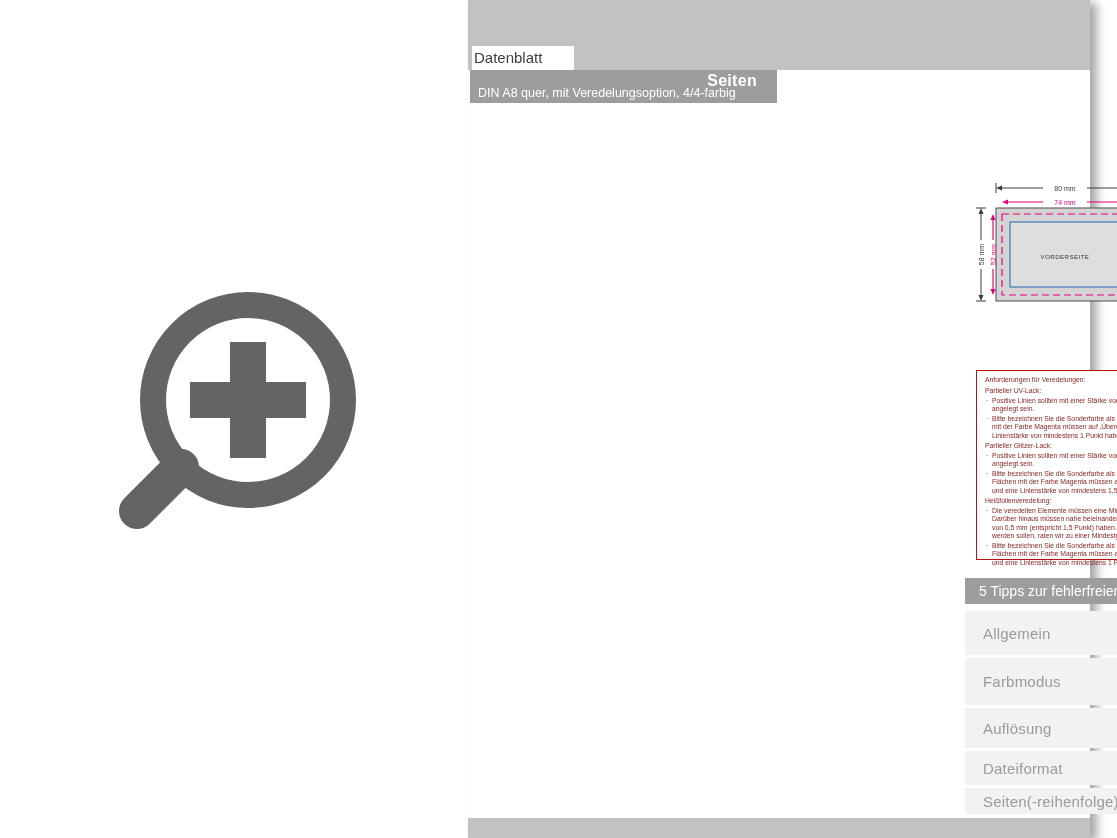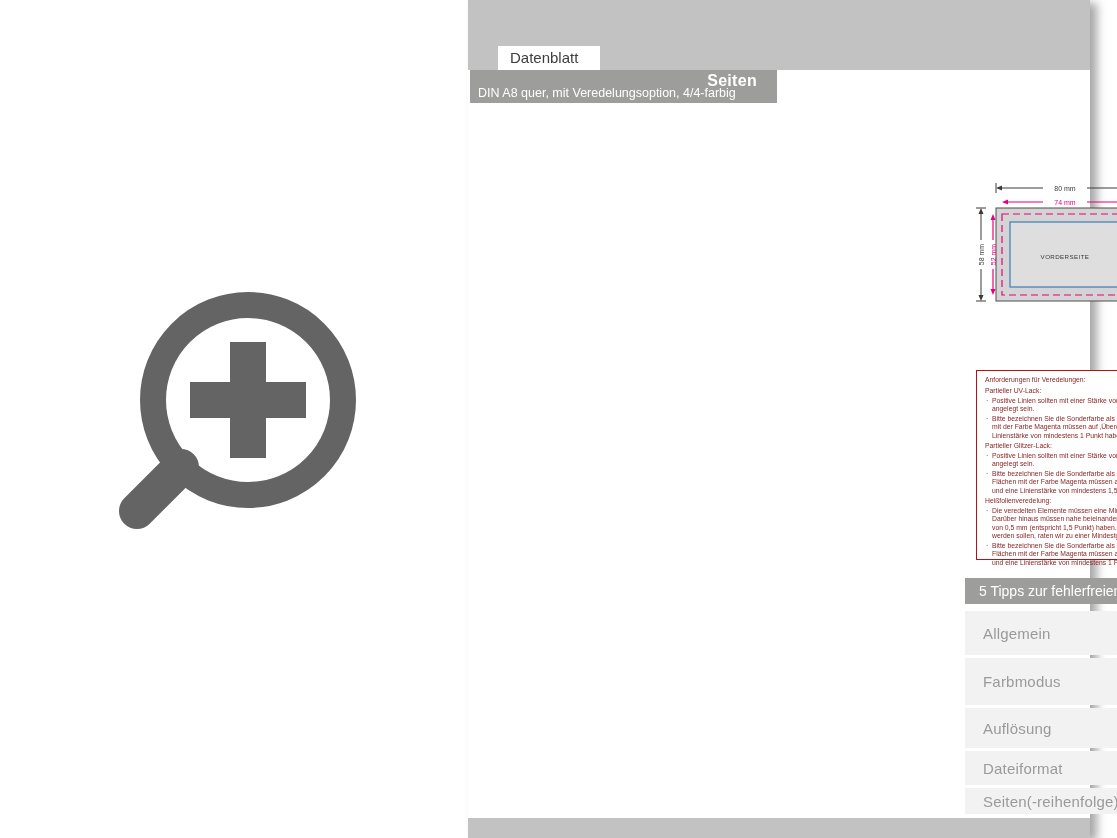--- a/index.html
+++ b/index.html
@@ -11,22 +11,22 @@
   }
   .page{
     position:absolute;left:468px;top:0;width:622px;height:838px;
     background:#ffffff;
     box-shadow:7px 3px 9px rgba(0,0,0,.35);
   }
   
   .band-top{position:absolute;left:0;top:0;width:622px;height:70px;background:#c3c2c2;}
   .band-bottom{position:absolute;left:0;bottom:0;width:622px;height:20px;background:#c3c2c2;}
   .tab-datenblatt{
-    position:absolute;left:30px;top:46px;width:102px;height:24px;background:#ffffff;
-    font-size:15px;color:#3d3d3d;line-height:24px;padding-left:12px;box-sizing:border-box;
+    position:absolute;left:4px;top:46px;width:102px;height:24px;background:#ffffff;
+    font-size:15px;color:#3d3d3d;line-height:24px;padding-left:2px;box-sizing:border-box;
   }
   .band-title{
     position:absolute;left:2px;top:70px;width:307px;height:33px;background:#9d9d9c;color:#fff;
     box-sizing:border-box;
   }
   .band-title .t{position:absolute;right:20px;top:2px;font-size:16px;font-weight:bold;letter-spacing:.3px;}
   .band-title .s{position:absolute;left:8px;bottom:3px;font-size:12.5px;text-align:right;}
 
   
   .big-zoom{position:absolute;left:110px;top:270px;}

